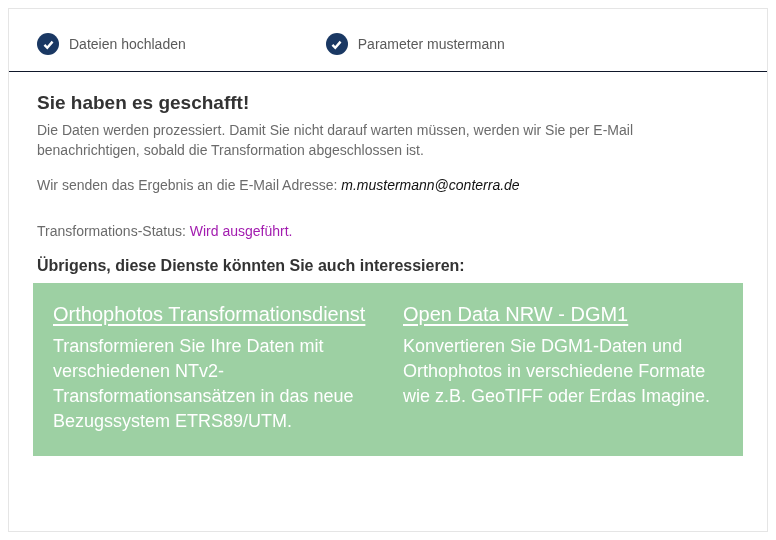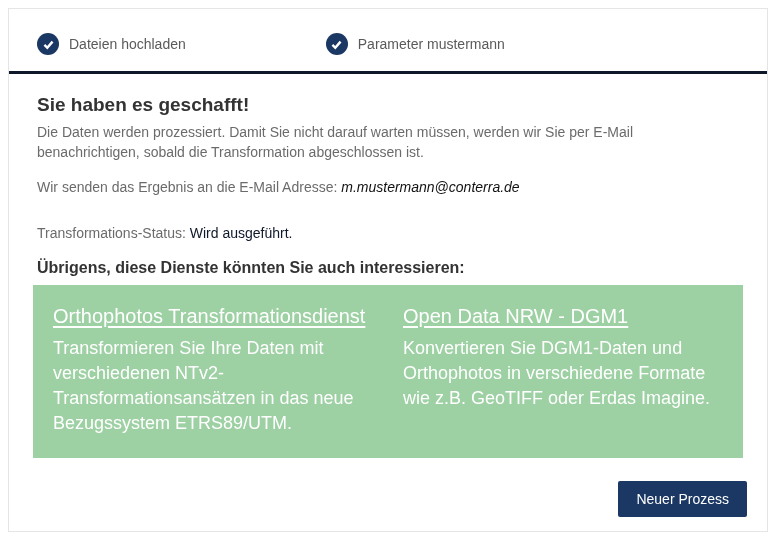--- a/index.html
+++ b/index.html
@@ -14,21 +14,21 @@
   border: 1px solid #e5e5e5;
   margin: 8px;
   height: 524px;
   position: relative;
   background: #fff;
 }
 .steps {
   display: flex;
   gap: 140px;
   padding: 24px 28px 16px 28px;
-  border-bottom: 3px solid #0f172a;
+  border-bottom: 1px solid #0f172a;
 }
 .step {
   display: flex;
   align-items: center;
   gap: 10px;
 }
 .step-icon {
   width: 22px;
   height: 22px;
   border-radius: 50%;
@@ -72,21 +72,21 @@
 .email-value {
   color: #111;
   font-style: italic;
 }
 .status-line {
   color: #6b6b6b;
   font-size: 14px;
   margin-bottom: 18px;
 }
 .status-value {
-  color: #0f172a;
+  color: #a21caf;
 }
 .services-heading {
   font-size: 16px;
   font-weight: bold;
   color: #333;
   margin-bottom: 8px;
 }
 .services {
   background: #9dd0a3;
   padding: 18px 20px 22px 20px;
@@ -171,17 +171,14 @@
         <a class="service-title">Orthophotos Transformationsdienst</a>
         <p class="service-desc">Transformieren Sie Ihre Daten mit verschiedenen NTv2-Transformationsansätzen in das neue Bezugssystem ETRS89/UTM.</p>
       </div>
       <div class="service">
         <a class="service-title">Open Data NRW - DGM1</a>
         <p class="service-desc">Konvertieren Sie DGM1-Daten und Orthophotos in verschiedene Formate wie z.B. GeoTIFF oder Erdas Imagine.</p>
       </div>
     </div>
   </div>
 
-  <div class="footer">
-    <button class="btn-primary">Neuer Prozess</button>
-  </div>
 
 </div>
 
 </body></html>

